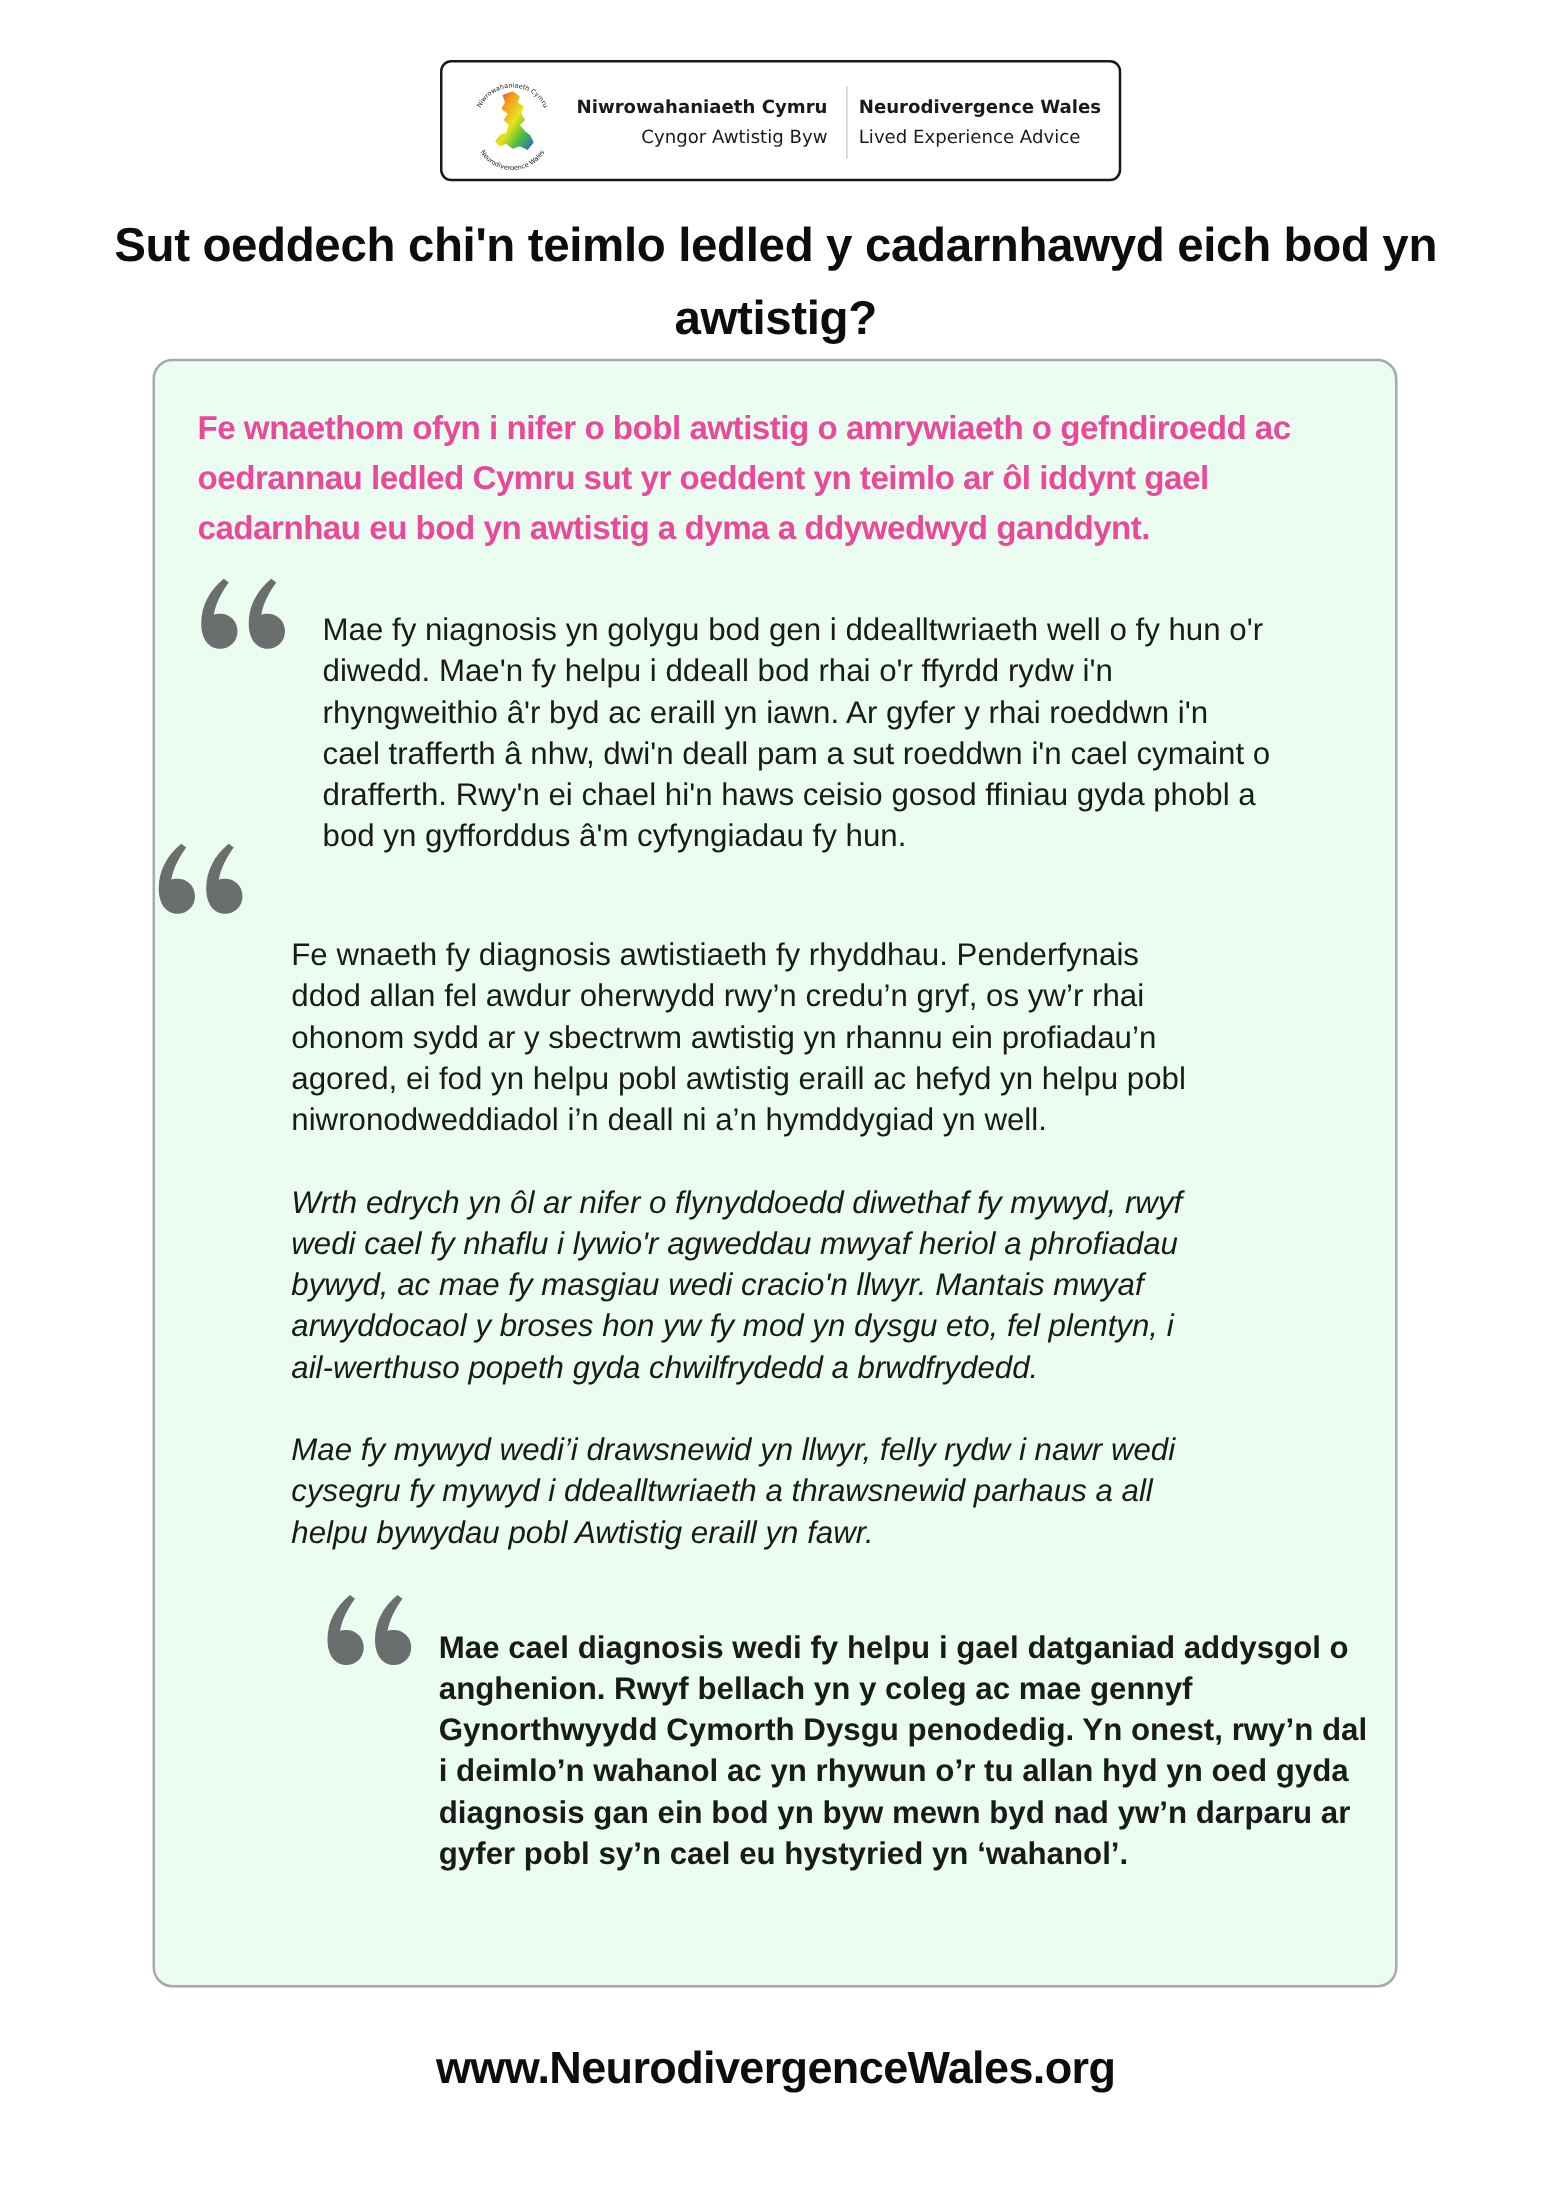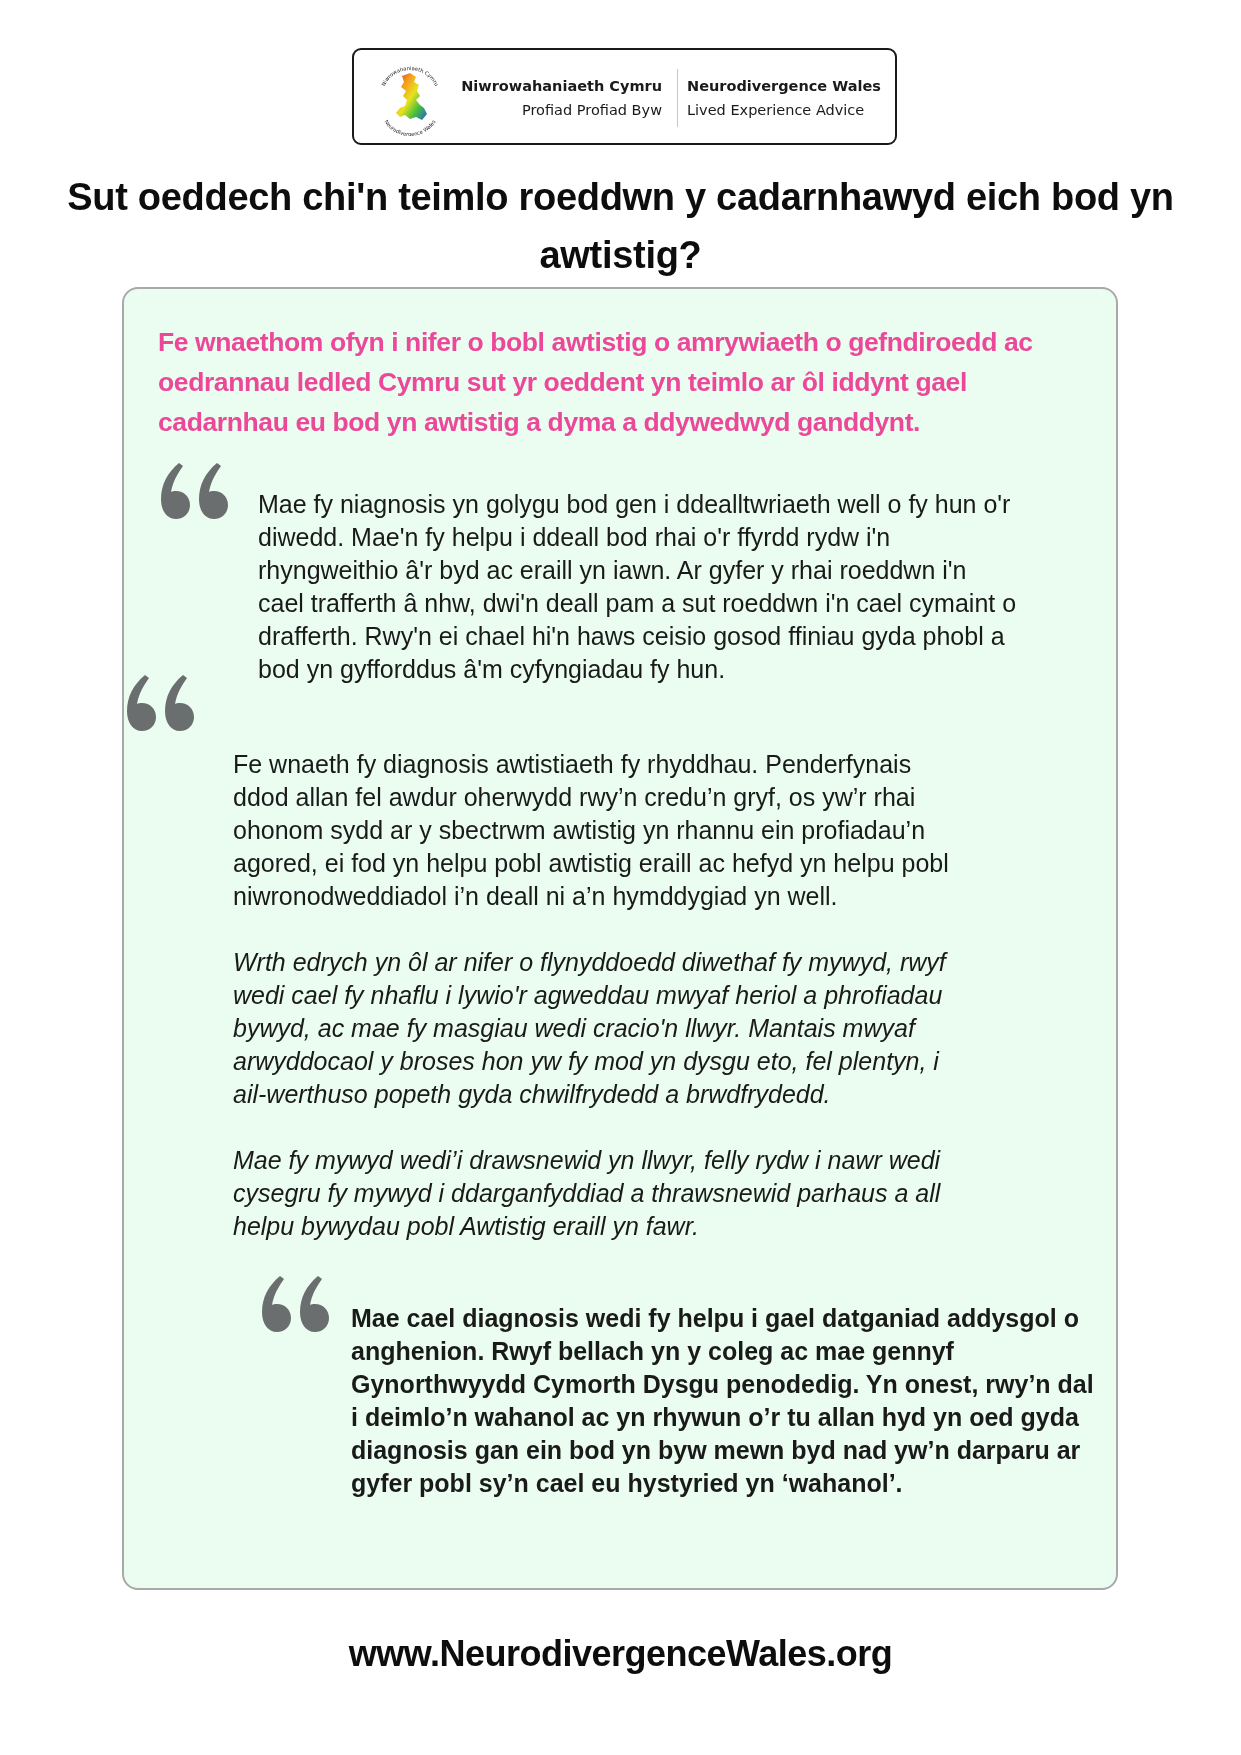--- a/index.html
+++ b/index.html
@@ -161,30 +161,30 @@
         <path id="arcTop" d="M 10 38 A 28 28 0 0 1 66 38"></path>
         <path id="arcBottom" d="M 8 46 A 30 30 0 0 0 68 46"></path>
       </defs>
       <path d="M30 16 L38 13 L44 17 L42 22 L47 25 L45 31 L48 36 L44 40 L48 45 L52 48 L55 54 L50 60 L44 57 L38 59 L33 55 L28 57 L24 53 L28 48 L33 46 L35 40 L31 36 L34 31 L29 27 L32 22 Z" fill="url(#rainbow)"></path>
       <text font-size="5.2" font-family="DejaVu Sans, sans-serif" fill="#222"><textPath href="#arcTop" startOffset="50%" text-anchor="middle">Niwrowahaniaeth Cymru</textPath></text>
       <text font-size="5.2" font-family="DejaVu Sans, sans-serif" fill="#222"><textPath href="#arcBottom" startOffset="50%" text-anchor="middle">Neurodivergence Wales</textPath></text>
     </svg>
   </div>
   <div class="logo-text-welsh">
     <span class="logo-strong">Niwrowahaniaeth Cymru</span>
-    <span class="logo-sub">Profiad Profiad Byw</span>
+    <span class="logo-sub">Cyngor Awtistig Byw</span>
   </div>
   <div class="logo-divider"></div>
   <div class="logo-text-english">
     <span class="logo-strong">Neurodivergence Wales</span>
     <span class="logo-sub">Lived Experience Advice</span>
   </div>
 </div>
 
-<h1 class="page-title">Sut oeddech chi'n teimlo roeddwn y cadarnhawyd eich bod yn awtistig?</h1>
+<h1 class="page-title">Sut oeddech chi'n teimlo ledled y cadarnhawyd eich bod yn awtistig?</h1>
 
 <div class="card"></div>
 
 <p class="intro">Fe wnaethom ofyn i nifer o bobl awtistig o amrywiaeth o gefndiroedd ac oedrannau ledled Cymru sut yr oeddent yn teimlo ar ôl iddynt gael cadarnhau eu bod yn awtistig a dyma a ddywedwyd ganddynt.</p>
 
 <div class="quote-mark q1-mark">
   <svg viewBox="0 0 80 60" xmlns="http://www.w3.org/2000/svg">
     <path fill="#6b6e6e" d="M22 2 C10 12 4 24 4 38 C4 50 10 58 19 58 C27 58 33 52 33 44 C33 36 27 30 19 30 C17 30 15 30 14 31 C16 20 21 12 26 5 Z"></path>
     <path fill="#6b6e6e" d="M60 2 C48 12 42 24 42 38 C42 50 48 58 57 58 C65 58 71 52 71 44 C71 36 65 30 57 30 C55 30 53 30 52 31 C54 20 59 12 64 5 Z"></path>
   </svg>
@@ -195,21 +195,21 @@
 
 <div class="quote-mark q2-mark">
   <svg viewBox="0 0 80 60" xmlns="http://www.w3.org/2000/svg">
     <path fill="#6b6e6e" d="M22 2 C10 12 4 24 4 38 C4 50 10 58 19 58 C27 58 33 52 33 44 C33 36 27 30 19 30 C17 30 15 30 14 31 C16 20 21 12 26 5 Z"></path>
     <path fill="#6b6e6e" d="M60 2 C48 12 42 24 42 38 C42 50 48 58 57 58 C65 58 71 52 71 44 C71 36 65 30 57 30 C55 30 53 30 52 31 C54 20 59 12 64 5 Z"></path>
   </svg>
 </div>
 <div class="quote-text q2-text">
   <p>Fe wnaeth fy diagnosis awtistiaeth fy rhyddhau. Penderfynais ddod allan fel awdur oherwydd rwy’n credu’n gryf, os yw’r rhai ohonom sydd ar y sbectrwm awtistig yn rhannu ein profiadau’n agored, ei fod yn helpu pobl awtistig eraill ac hefyd yn helpu pobl niwronodweddiadol i’n deall ni a’n hymddygiad yn well.</p>
   <p>Wrth edrych yn ôl ar nifer o flynyddoedd diwethaf fy mywyd, rwyf wedi cael fy nhaflu i lywio'r agweddau mwyaf heriol a phrofiadau bywyd, ac mae fy masgiau wedi cracio'n llwyr. Mantais mwyaf arwyddocaol y broses hon yw fy mod yn dysgu eto, fel plentyn, i ail-werthuso popeth gyda chwilfrydedd a brwdfrydedd.</p>
-  <p>Mae fy mywyd wedi’i drawsnewid yn llwyr, felly rydw i nawr wedi cysegru fy mywyd i ddarganfyddiad a thrawsnewid parhaus a all helpu bywydau pobl Awtistig eraill yn fawr.</p>
+  <p>Mae fy mywyd wedi’i drawsnewid yn llwyr, felly rydw i nawr wedi cysegru fy mywyd i ddealltwriaeth a thrawsnewid parhaus a all helpu bywydau pobl Awtistig eraill yn fawr.</p>
 </div>
 
 <div class="quote-mark q3-mark">
   <svg viewBox="0 0 80 60" xmlns="http://www.w3.org/2000/svg">
     <path fill="#6b6e6e" d="M22 2 C10 12 4 24 4 38 C4 50 10 58 19 58 C27 58 33 52 33 44 C33 36 27 30 19 30 C17 30 15 30 14 31 C16 20 21 12 26 5 Z"></path>
     <path fill="#6b6e6e" d="M60 2 C48 12 42 24 42 38 C42 50 48 58 57 58 C65 58 71 52 71 44 C71 36 65 30 57 30 C55 30 53 30 52 31 C54 20 59 12 64 5 Z"></path>
   </svg>
 </div>
 <div class="quote-text q3-text">
   <p>Mae cael diagnosis wedi fy helpu i gael datganiad addysgol o anghenion. Rwyf bellach yn y coleg ac mae gennyf Gynorthwyydd Cymorth Dysgu penodedig. Yn onest, rwy’n dal i deimlo’n wahanol ac yn rhywun o’r tu allan hyd yn oed gyda diagnosis gan ein bod yn byw mewn byd nad yw’n darparu ar gyfer pobl sy’n cael eu hystyried yn ‘wahanol’.</p>

